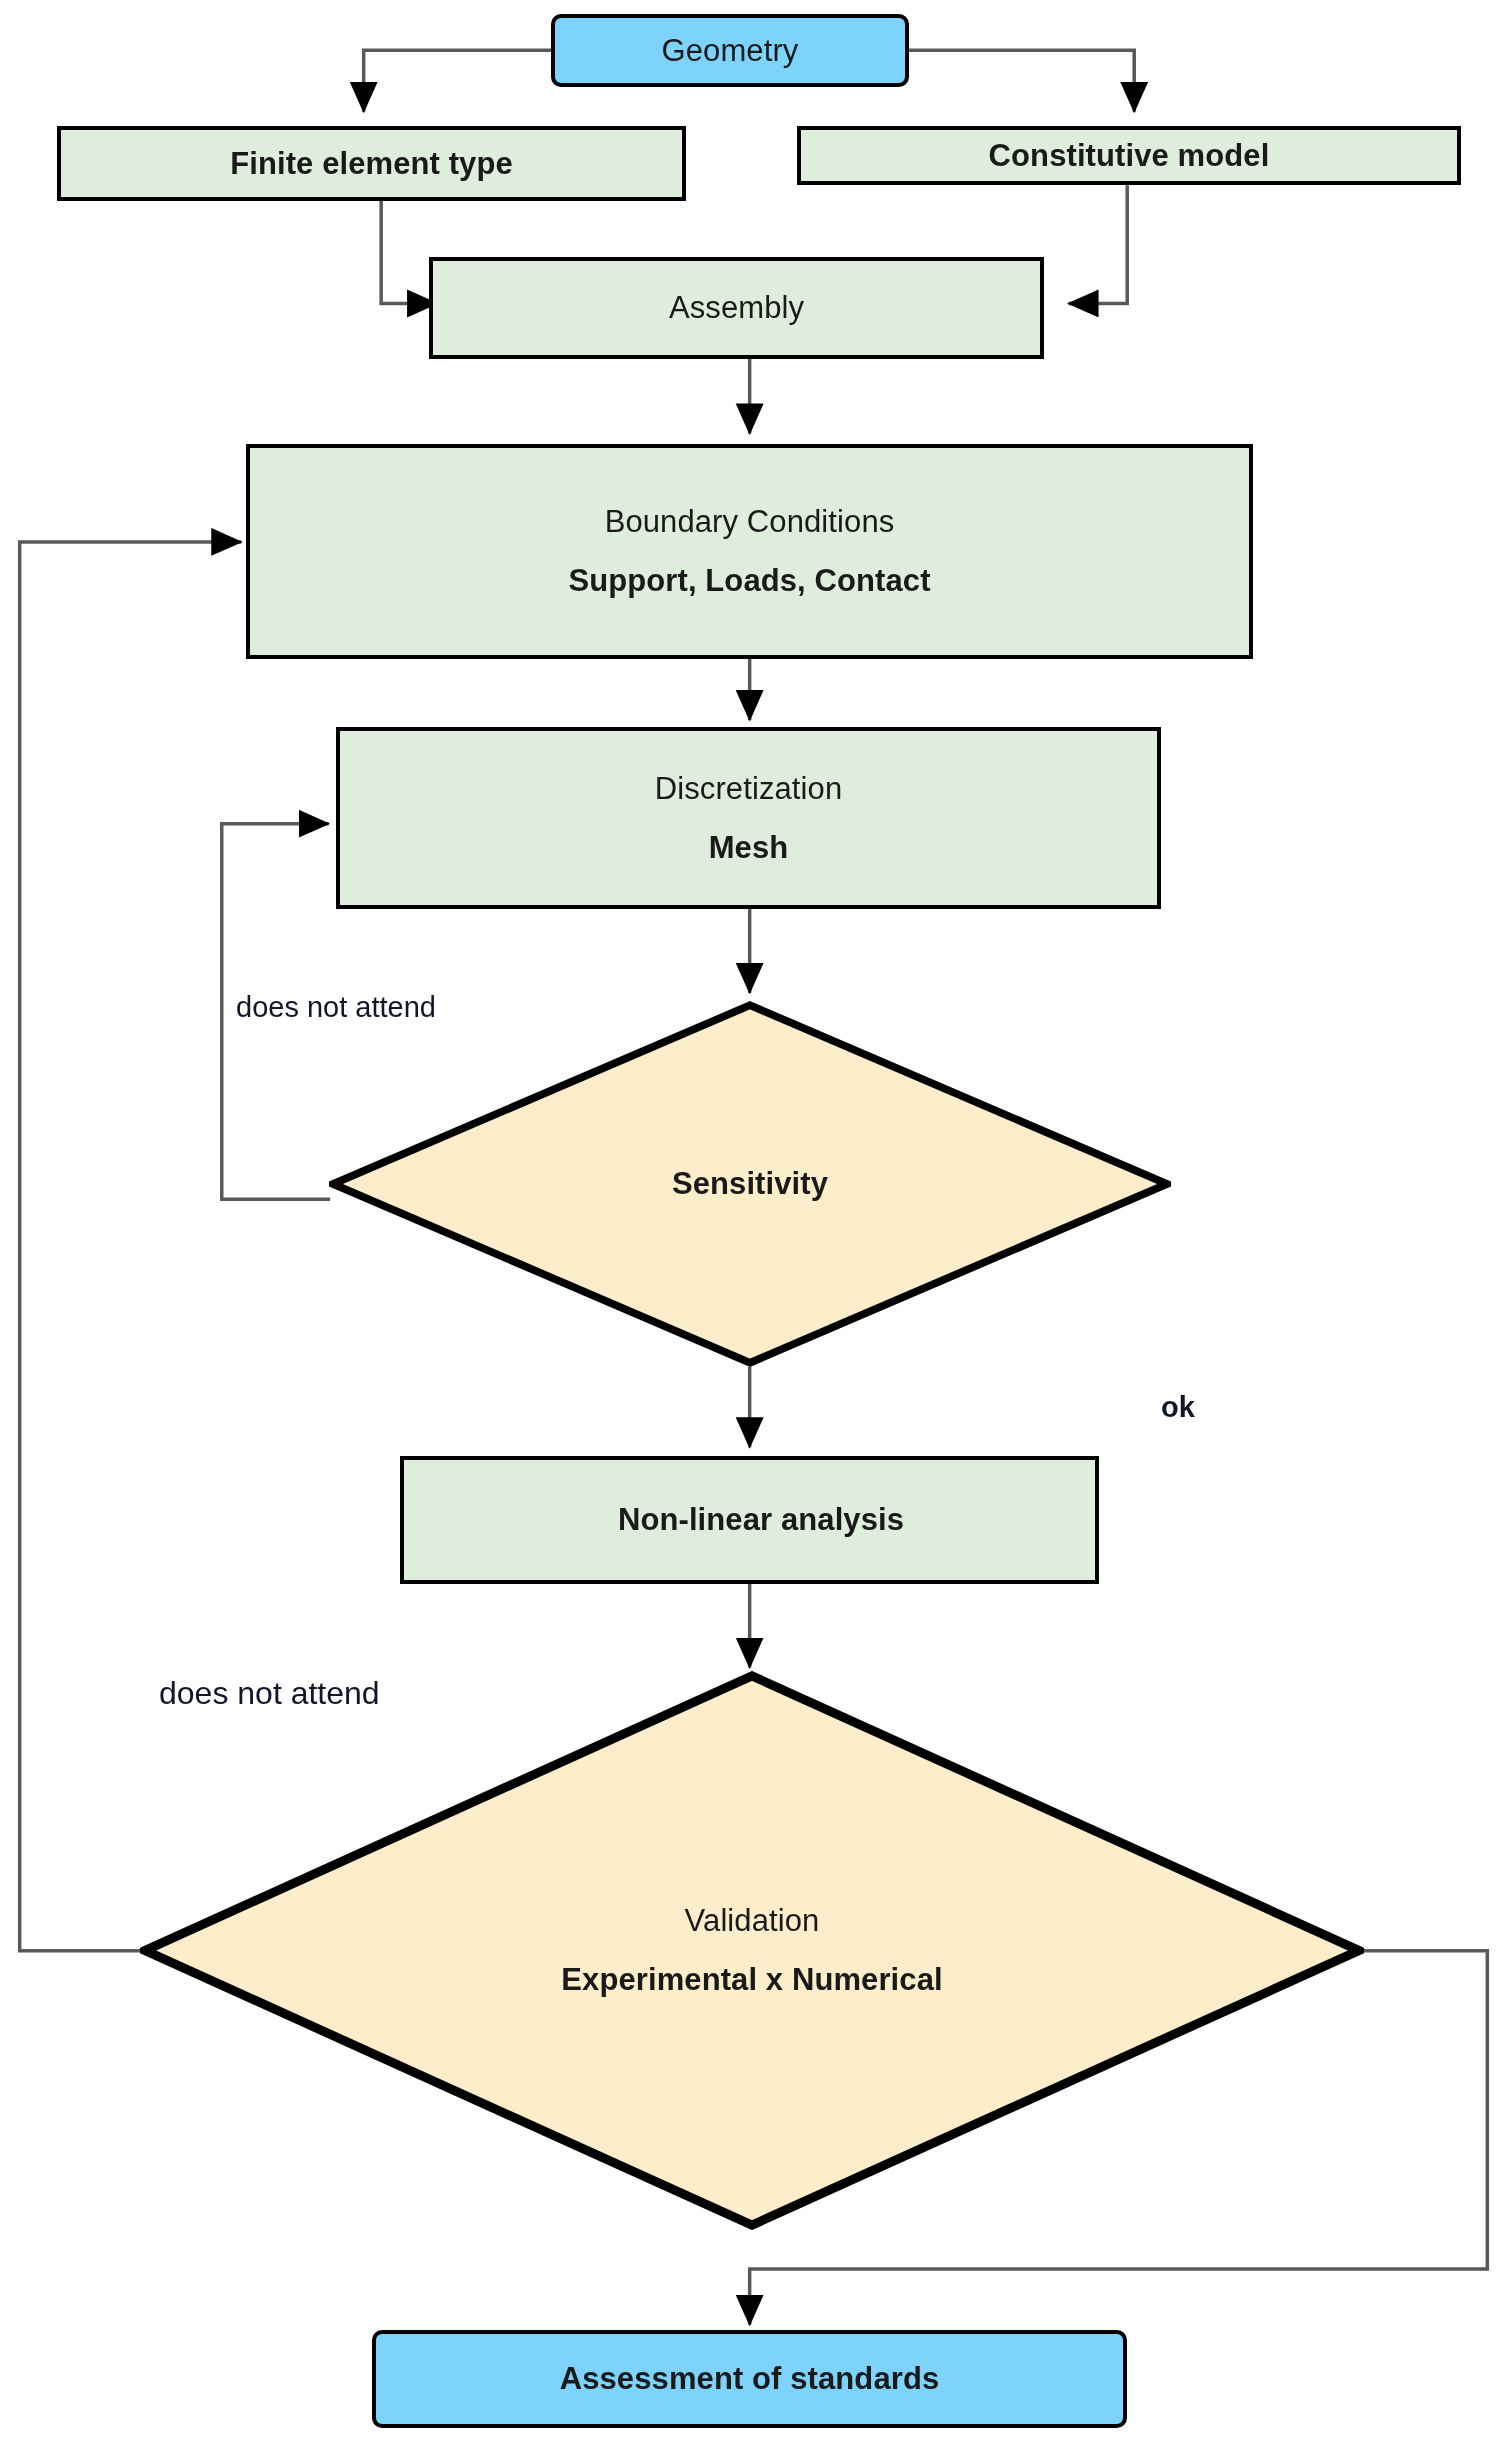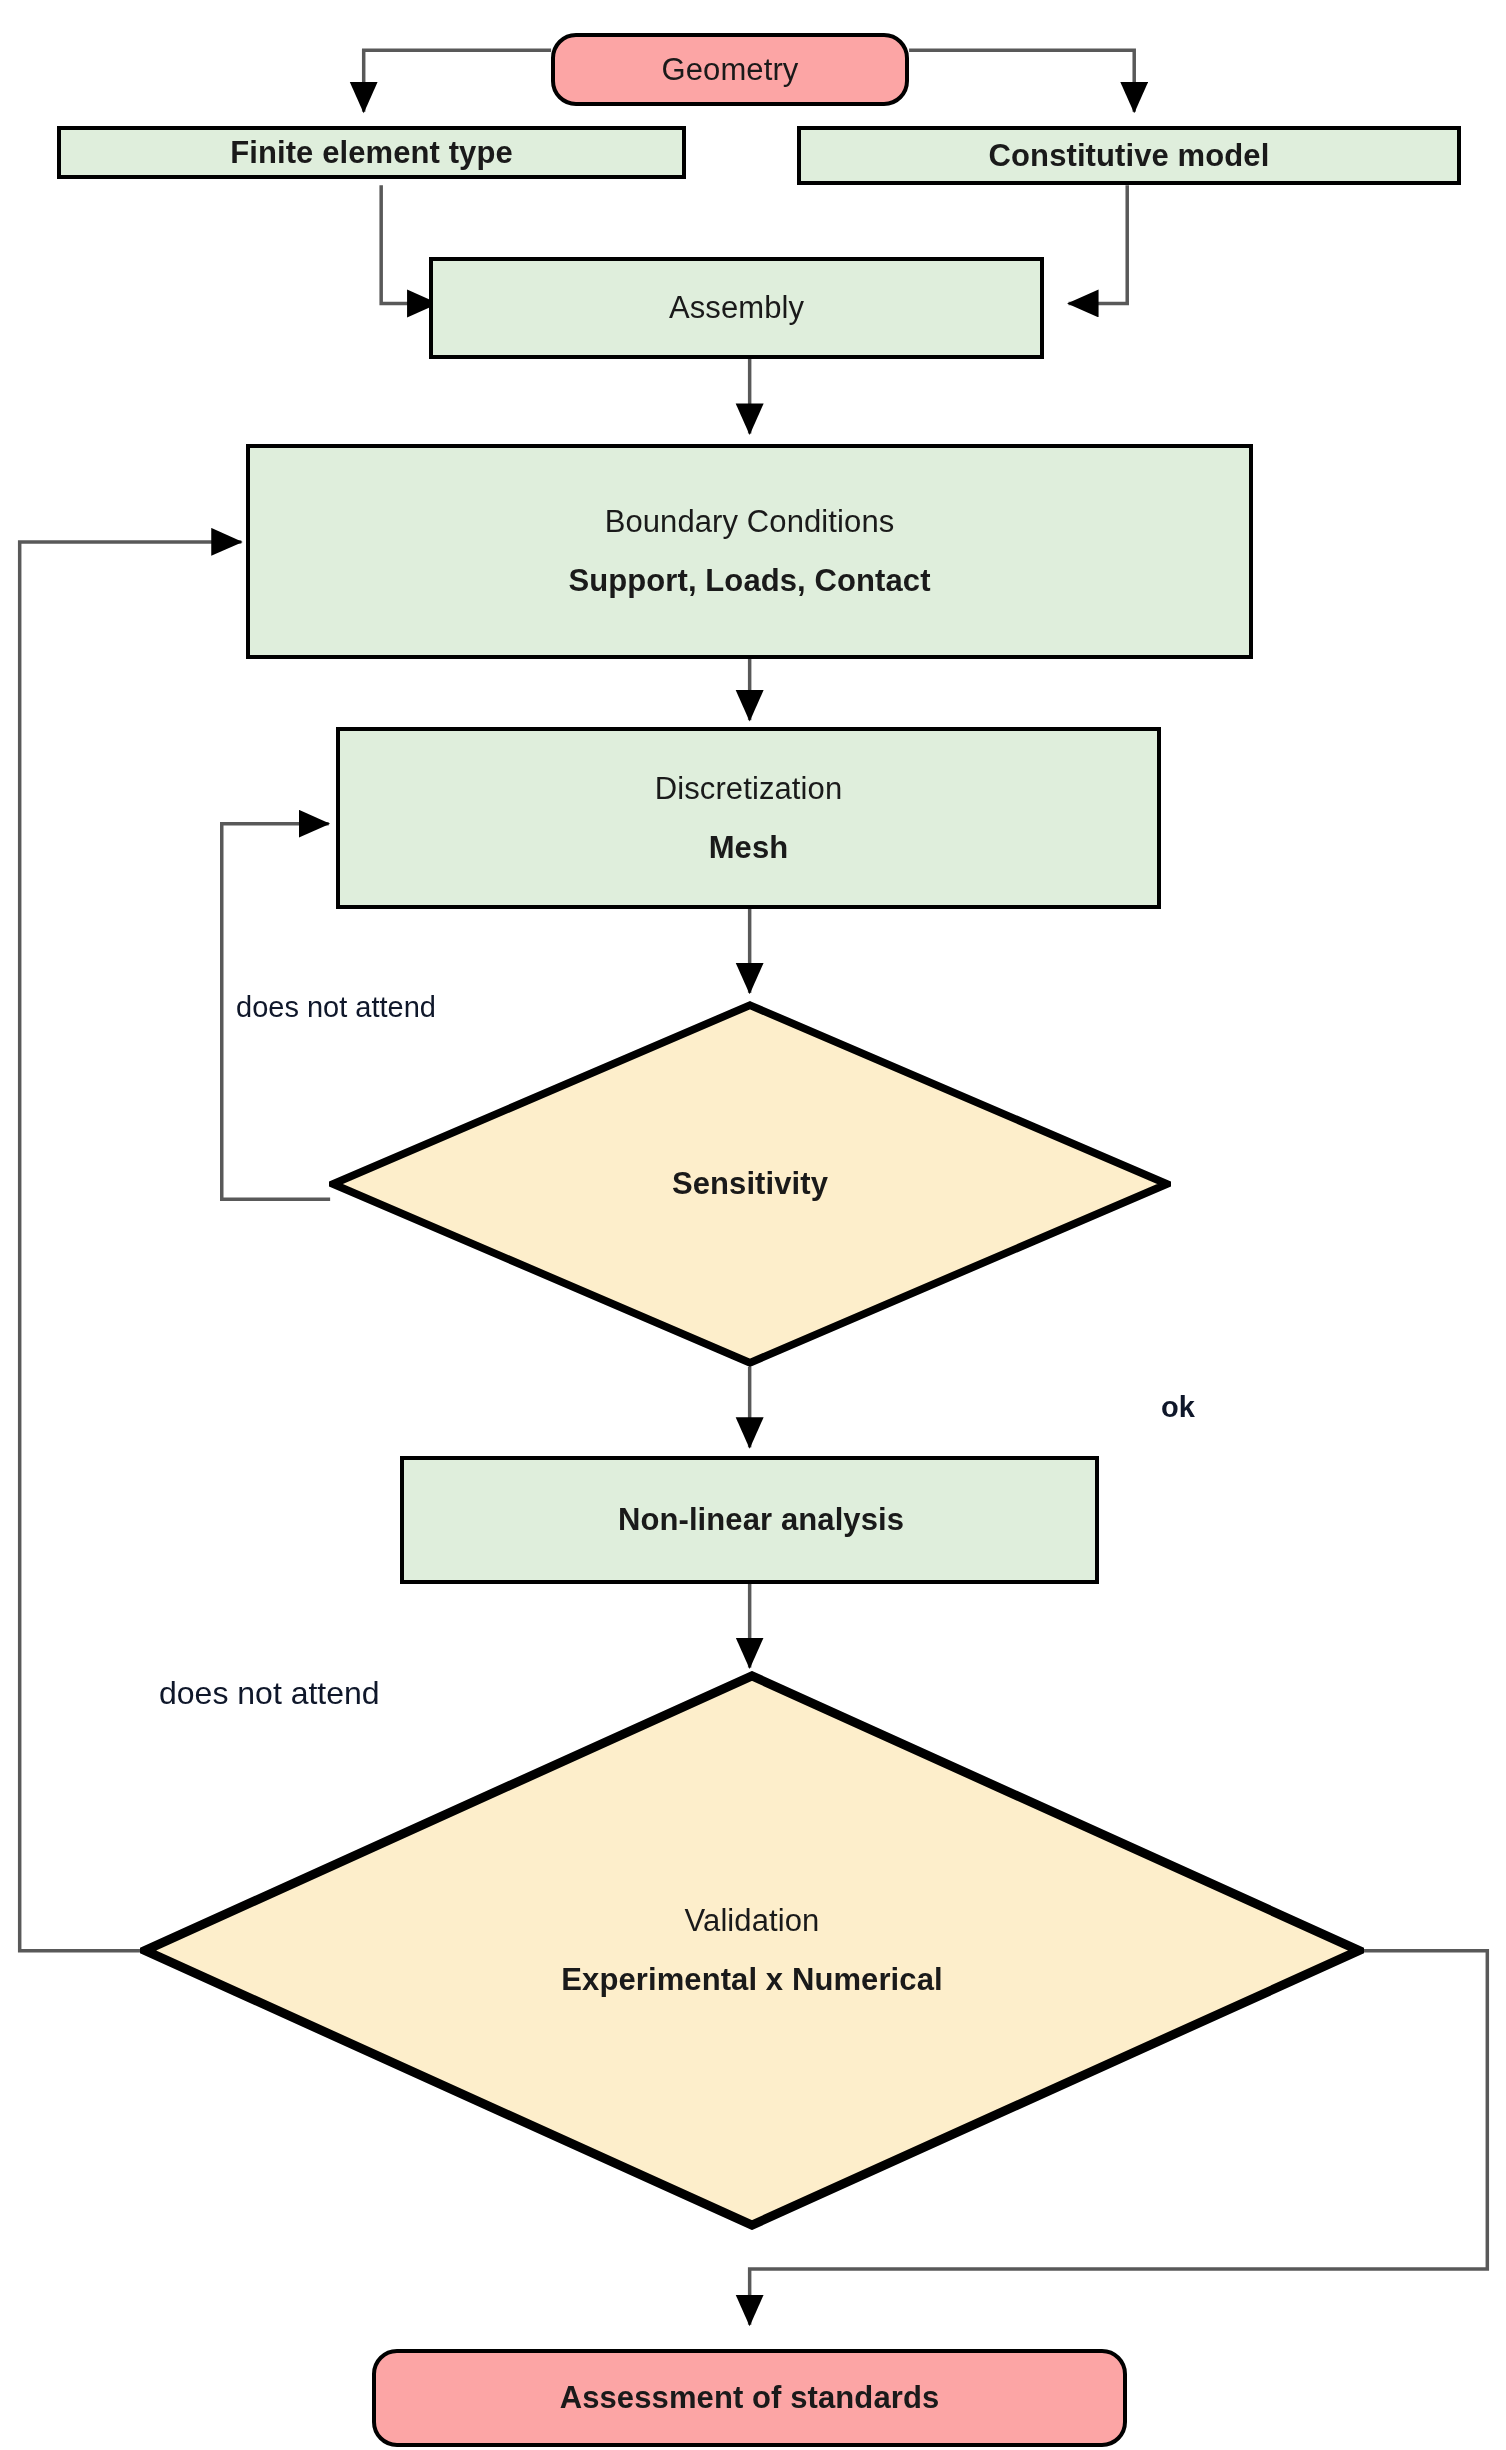--- a/index.html
+++ b/index.html
@@ -32,23 +32,22 @@
     z-index: 3;
     text-align: center;
     color: #1a1a1a;
   }
   .rect {
     border: 4.9px solid #000000;
     background: #dfeedc;
   }
   .rounded {
     border: 4.9px solid #000000;
-    border-radius: 25px;
-    background: #fca5a5;
-    margin-top: 19px;
+    border-radius: 10px;
+    background: #7dd3fc;
   }
   .line-reg {
     font-weight: 400;
     font-size: 31px;
     line-height: 1.22;
     letter-spacing: 0.1px;
   }
   .line-bold {
     font-weight: 700;
     font-size: 31px;
@@ -122,21 +121,21 @@
       <path d="M205,2790 L28,2790 L28,775 L345,775" marker-end="url(#arrowFilled)"></path>
 
       <path d="M1945,2790 L2127,2790 L2127,3245 L1072,3245 L1072,3325" marker-end="url(#arrowFilled)"></path>
     </g>
   </svg>
 
   <div class="node rounded" style="left:551px; top:14px; width:358px; height:73px;">
     <span class="line-reg">Geometry</span>
   </div>
 
-  <div class="node rect" style="left:57px; top:126px; width:629px; height:53px;">
+  <div class="node rect" style="left:57px; top:126px; width:629px; height:75px;">
     <span class="line-bold">Finite element type</span>
   </div>
 
   <div class="node rect" style="left:797px; top:126px; width:664px; height:59px;">
     <span class="line-bold">Constitutive model</span>
   </div>
 
   <div class="node rect" style="left:429px; top:257px; width:615px; height:102px;">
     <span class="line-reg">Assembly</span>
   </div>

